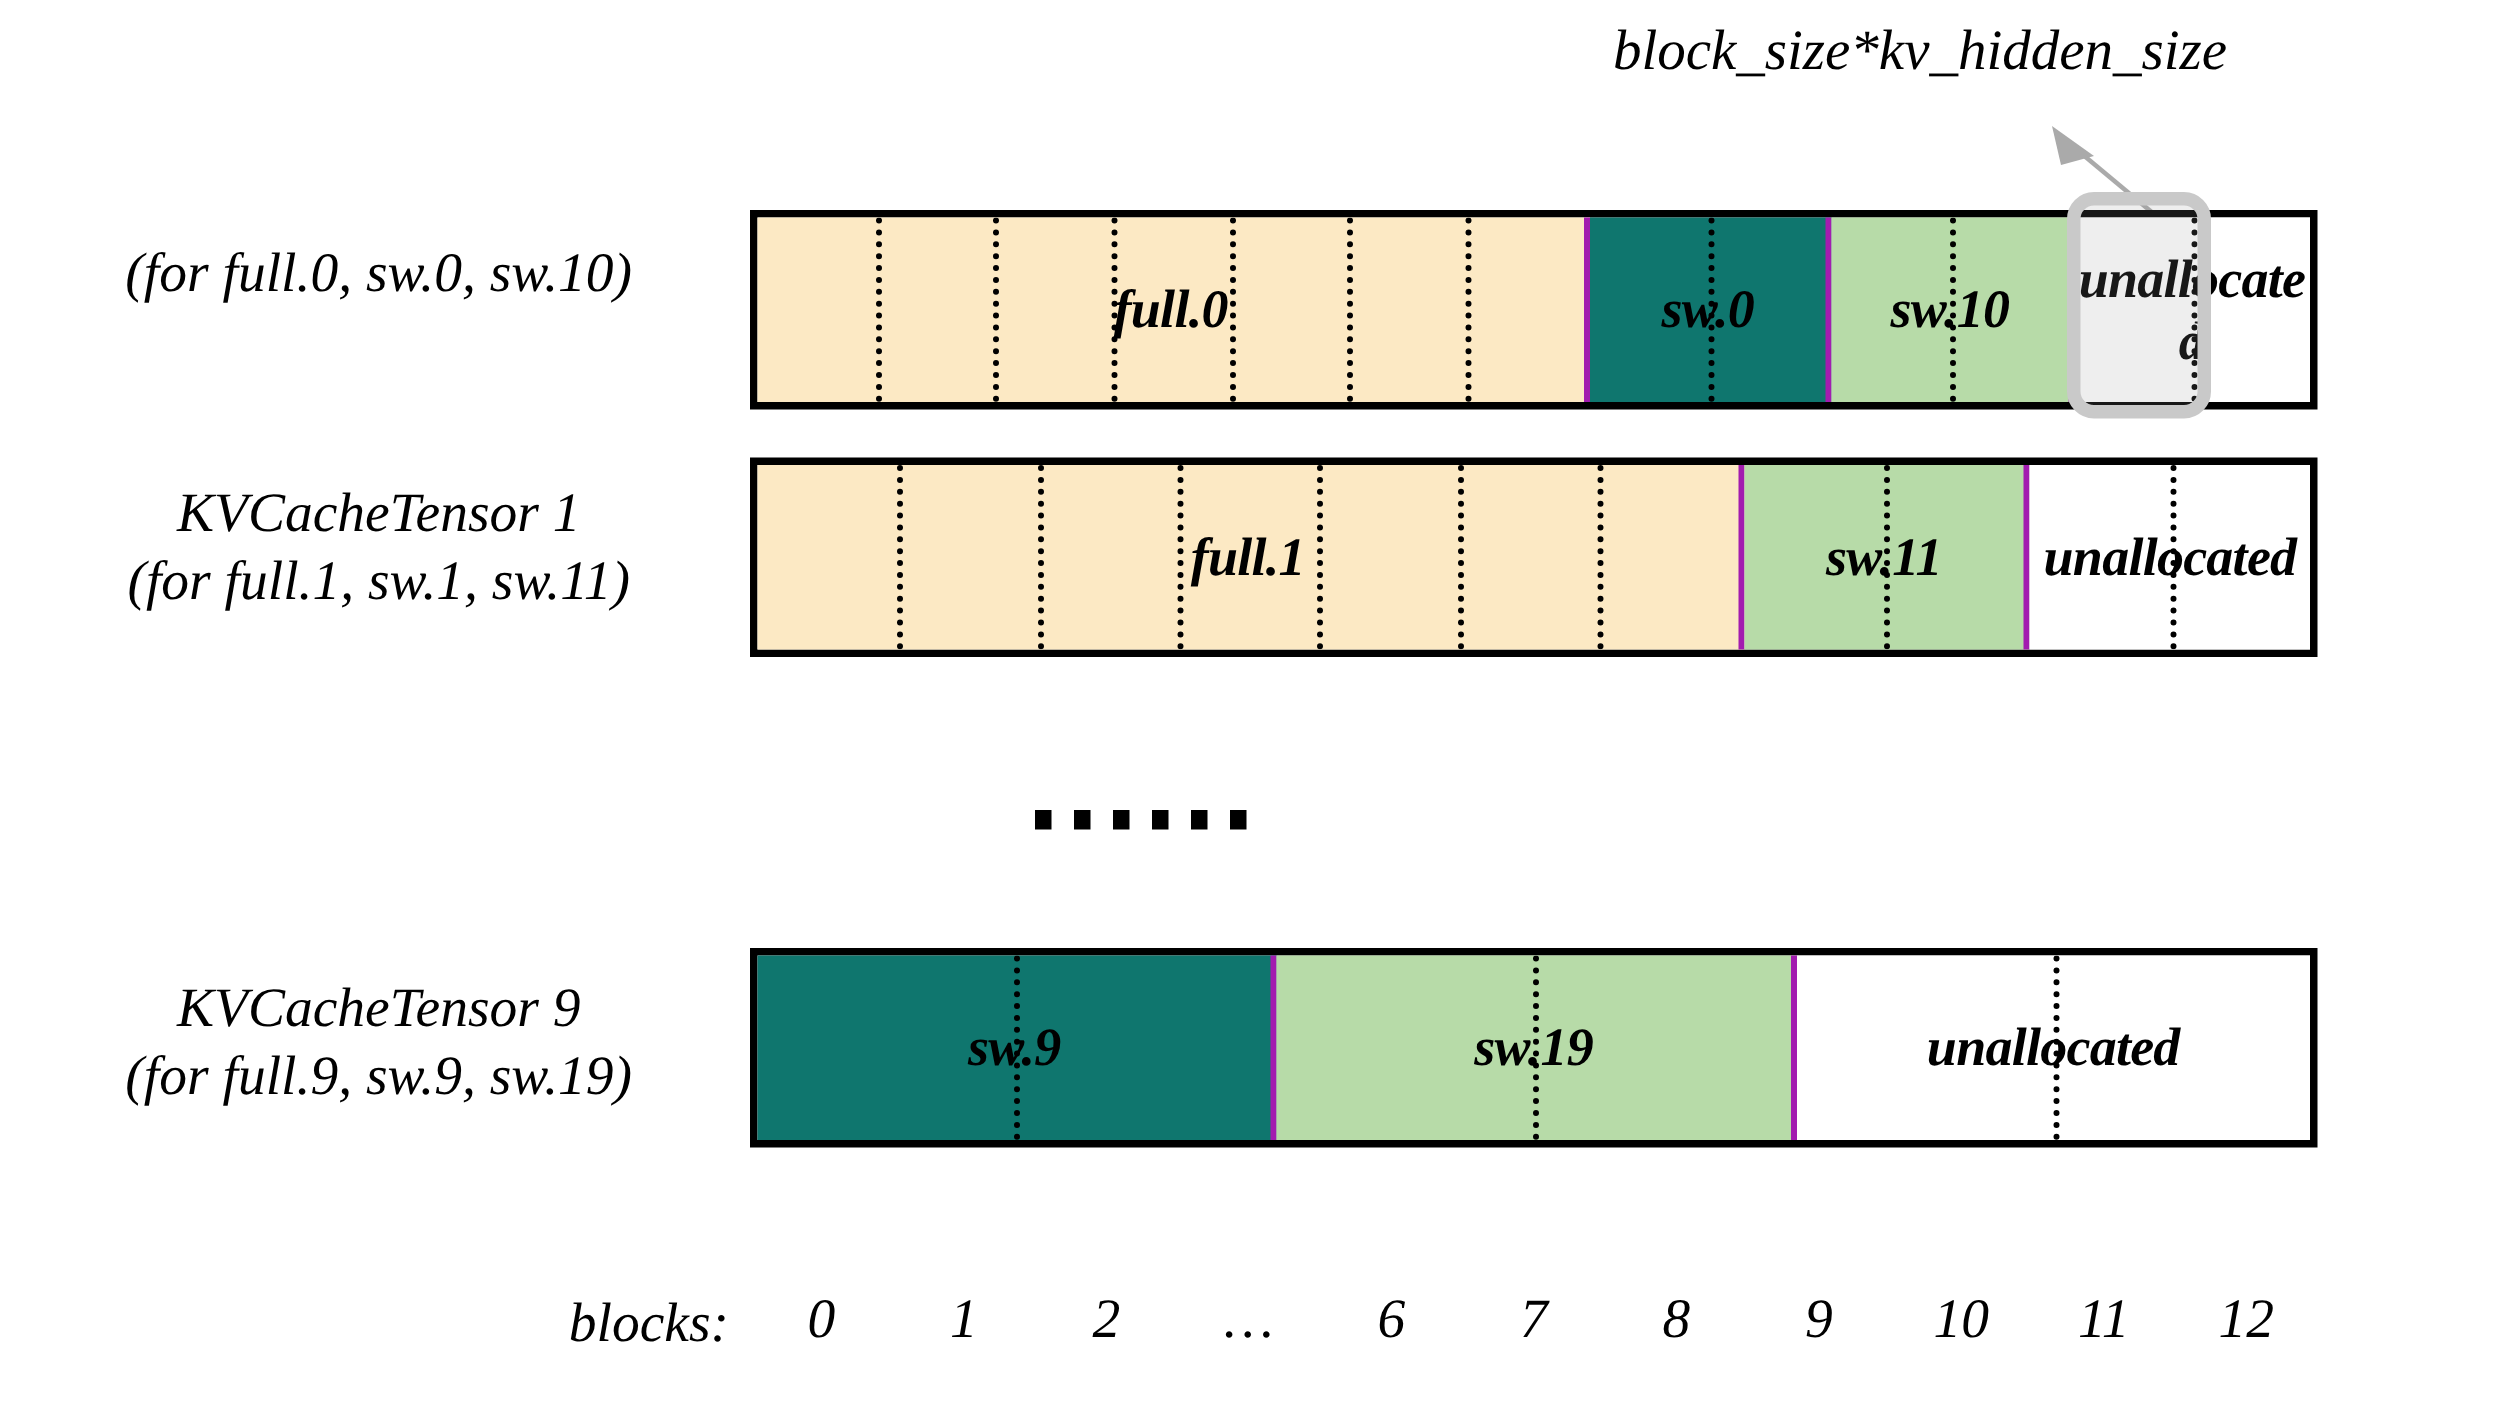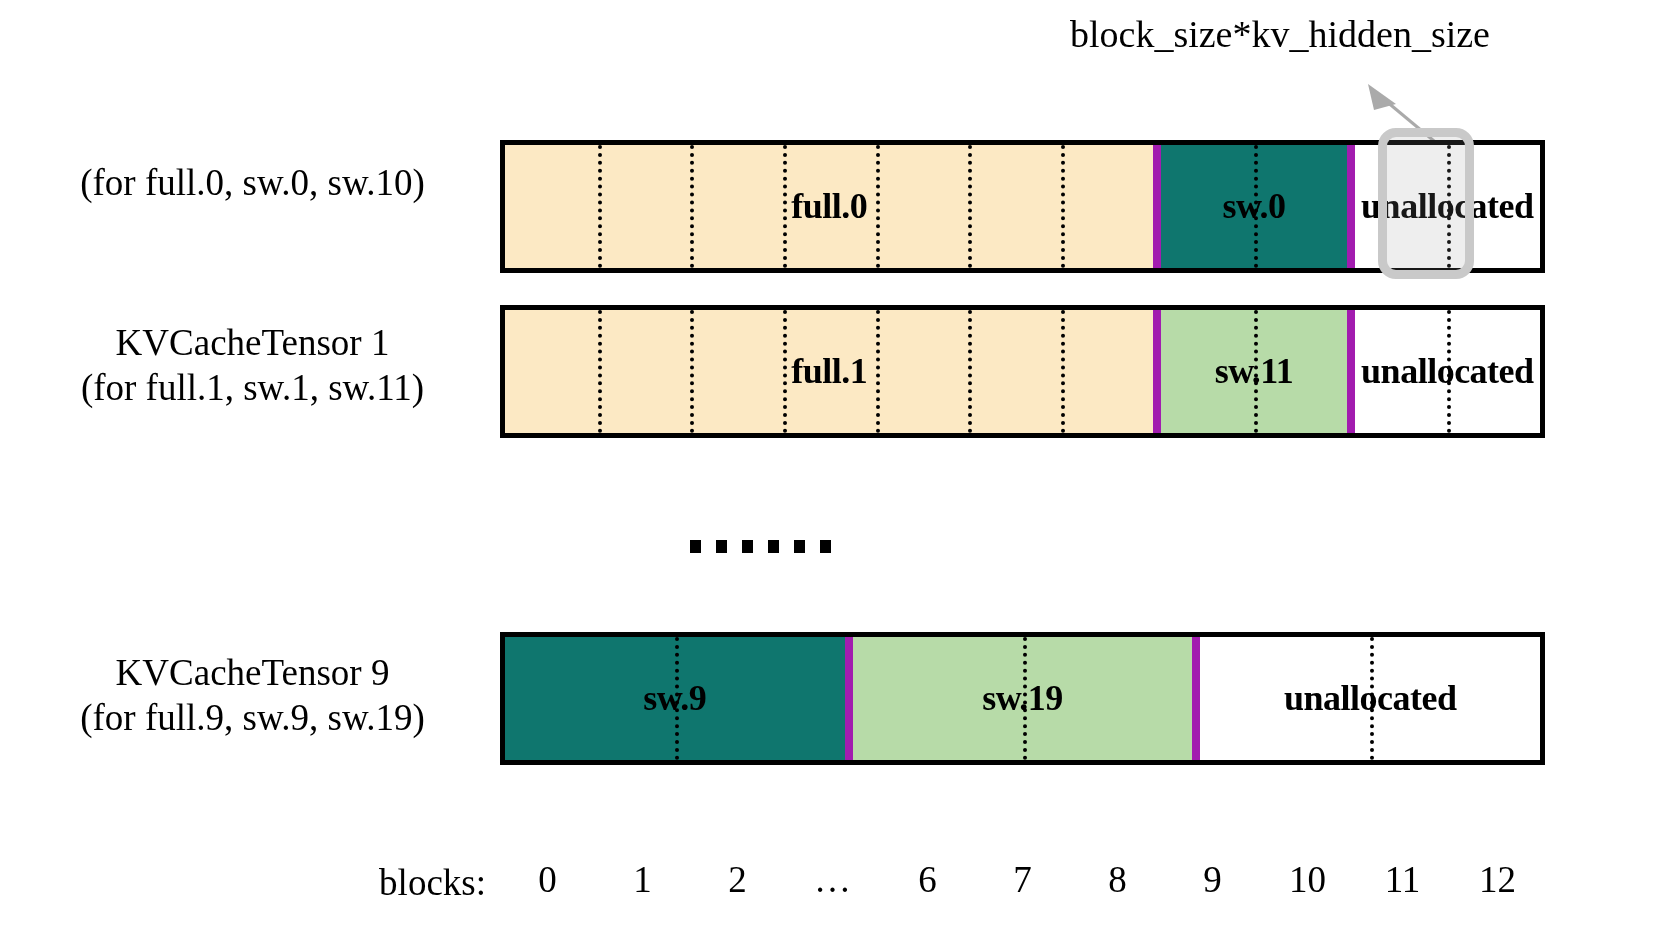--- a/index.html
+++ b/index.html
@@ -13,20 +13,21 @@
     height: 938px;
     font-family: "Liberation Serif", "DejaVu Serif", serif;
     color: #000000;
     overflow: hidden;
   }
 
   #diagram {
     position: relative;
     width: 1676px;
     height: 938px;
+    font-style: italic;
   }
 
   
   .annotation-text {
     position: absolute;
     left: 1010px;
     top: 14px;
     width: 540px;
     text-align: center;
     font-size: 38px;
@@ -63,21 +64,21 @@
     width: 1045px;
     height: 133px;
     border: 5px solid #000;
     box-sizing: border-box;
     display: flex;
     background: #fff;
   }
   .seg {
     position: relative;
     box-sizing: border-box;
-    border-right: 8px solid #a21caf;
+    border-right: 4px solid #a21caf;
     display: flex;
     align-items: center;
     justify-content: center;
     overflow: hidden;
   }
   .seg:last-child { border-right: none; align-items: center; }
 
   .seg-label {
     position: relative;
     z-index: 3;
@@ -196,20 +197,26 @@
         <div class="tick" style="left:71.4285%"></div>
         <div class="tick" style="left:85.7142%"></div>
       </div>
       <span class="seg-label">full.0</span>
     </div>
     <div class="seg fill-sw" style="flex:2 1 0">
       <div class="ticks">
         <div class="tick" style="left:50%"></div>
       </div>
       <span class="seg-label">sw.0</span>
+    </div>
+    <div class="seg fill-sw2" style="flex:2 1 0">
+      <div class="ticks">
+        <div class="tick" style="left:50%"></div>
+      </div>
+      <span class="seg-label">sw.10</span>
     </div>
     <div class="seg fill-empty" style="flex:2 1 0">
       <div class="ticks">
         <div class="tick" style="left:50%"></div>
       </div>
       <span class="seg-label wrap">unallocated</span>
     </div>
   </div>
 
   <div class="highlight-box"></div>

